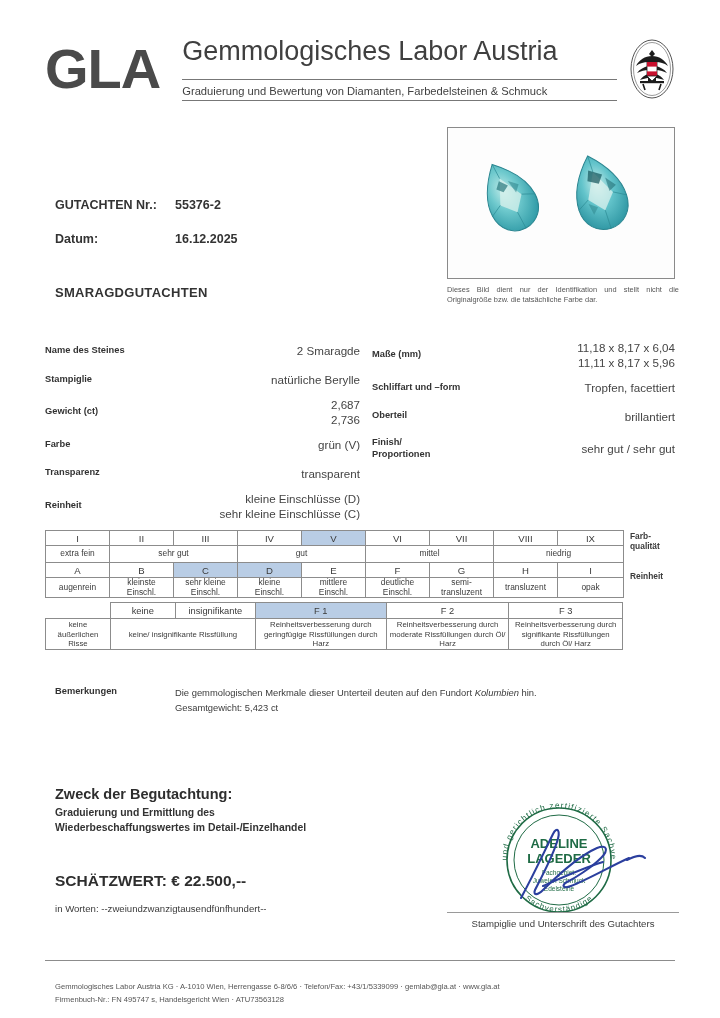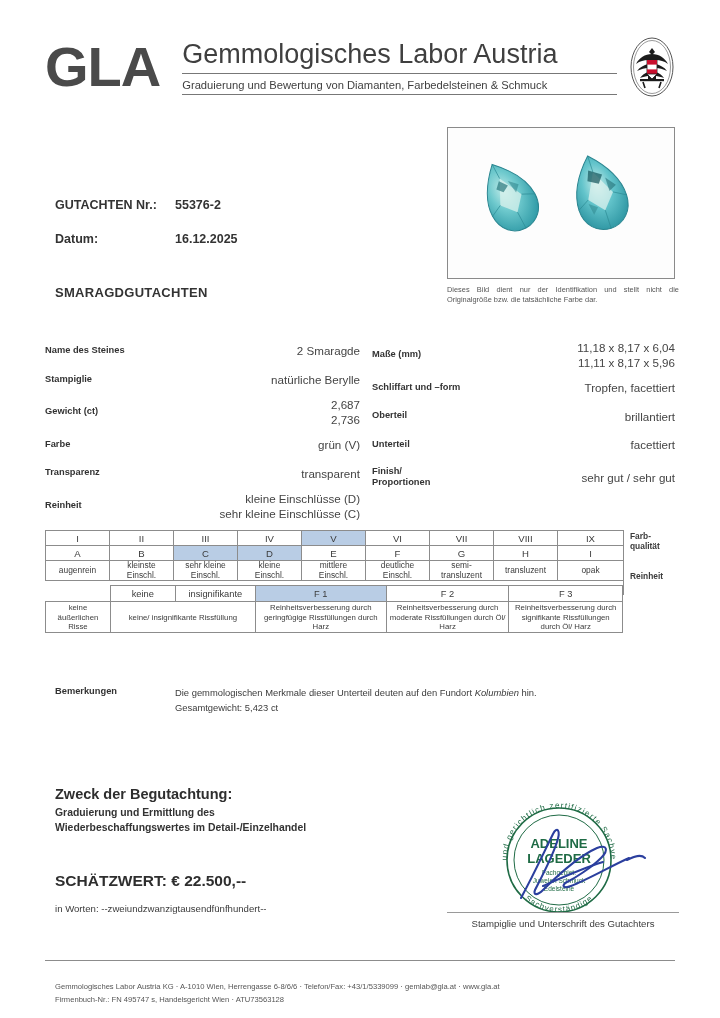--- a/index.html
+++ b/index.html
@@ -16,21 +16,21 @@
   
   .header { display: flex; align-items: center; padding-top: 32px; }
   .logo-gla {
     font-size: 56px; font-weight: bold; letter-spacing: -1px;
     color: #4a4a4a; line-height: 1; font-family: "Liberation Sans", sans-serif;
     padding-top: 4px;
   }
   .header-text { flex: 1; margin-left: 22px; padding-top: 4px; }
   .h-title {
     font-size: 27px; color: #3f3f3f; line-height: 1.15;
-    border-bottom: 1.5px solid #777; padding-bottom: 3px;
+    border-bottom: 1.5px solid #777; padding-bottom: 12px;
   }
   .h-sub {
     font-size: 11.2px; color: #3f3f3f; padding-top: 5px; padding-bottom: 3px;
     border-bottom: 1.5px solid #777;
   }
   .emblem { width: 46px; height: 62px; margin-left: 12px; margin-top: 4px; }
 
   
   .photo-box {
     position: absolute; left: 447px; top: 127px;
@@ -217,24 +217,20 @@
 11,11 x 8,17 x 5,96</div>
         </div>
       <div class="prop-row">
           <div class="prop-name">Schliffart und –form</div>
           <div class="prop-val">Tropfen, facettiert</div>
         </div>
       <div class="prop-row">
           <div class="prop-name">Oberteil</div>
           <div class="prop-val">brillantiert</div>
         </div>
-      <div class="prop-row">
-          <div class="prop-name">Unterteil</div>
-          <div class="prop-val">facettiert</div>
-        </div>
       <div class="prop-row tall">
           <div class="prop-name" style="white-space:pre-line">Finish/
 Proportionen</div>
           <div class="prop-val">sehr gut / sehr gut</div>
         </div>
     </div>
   </div>
 
   <div class="grade-wrap">
     <div style="position:relative;">
@@ -243,20 +239,27 @@
             <tr class="r-code">
           <td style="width:64px">I</td>
           <td style="width:64px">II</td>
           <td style="width:64px">III</td>
           <td style="width:64px">IV</td>
           <td style="width:64px" class="hl">V</td>
           <td style="width:64px">VI</td>
           <td style="width:64px">VII</td>
           <td style="width:64px">VIII</td>
           <td style="width:66px">IX</td>
+        </tr>
+        <tr class="r-desc">
+          <td>extra fein</td>
+          <td colspan="2">sehr gut</td>
+          <td colspan="2">gut</td>
+          <td colspan="2">mittel</td>
+          <td colspan="2">niedrig</td>
         </tr>
         <tr class="r-code">
           <td>A</td>
           <td>B</td>
           <td class="hl">C</td>
           <td class="hl">D</td>
           <td>E</td>
           <td>F</td>
           <td>G</td>
           <td>H</td>

